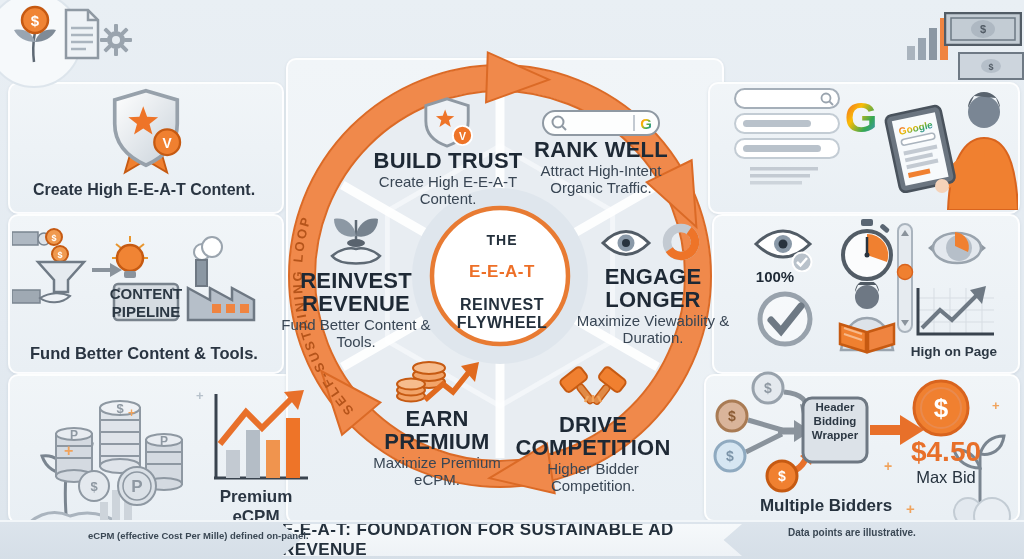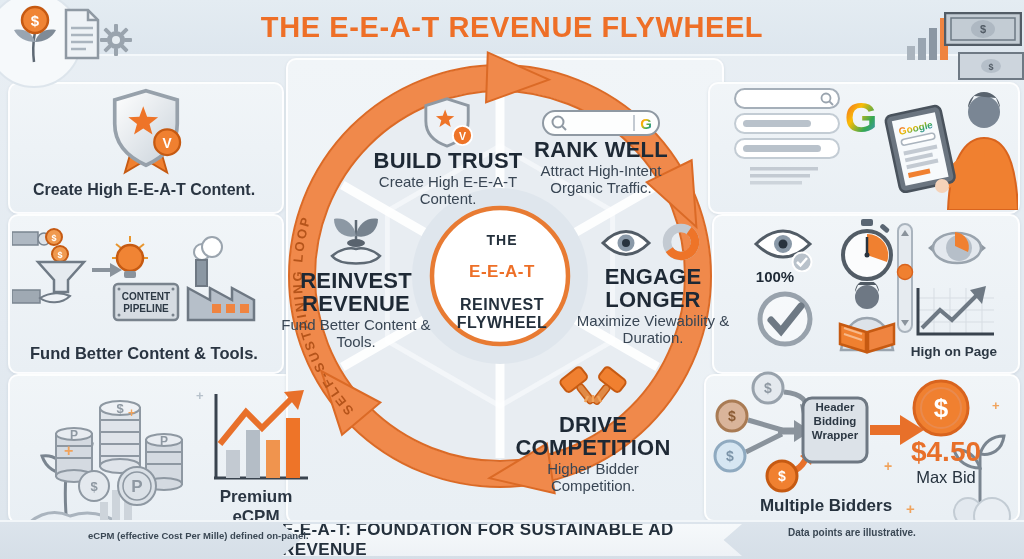--- a/index.html
+++ b/index.html
@@ -49,23 +49,20 @@
         <stop offset="68%" stop-color="#34A853"></stop>
           <stop offset="100%" stop-color="#4285F4"></stop>
       </linearGradient>
       <linearGradient id="shGrad" x1="0" y1="0" x2="1" y2="1">
         <stop offset="0%" stop-color="#ffffff"></stop>
           <stop offset="100%" stop-color="#c9d2da"></stop>
       </linearGradient>
     </defs>
   </svg>
 
-  <div class="hdr">
-    <h1>THE E-E-A-T REVENUE FLYWHEEL</h1>
-  </div>
 
   <div class="abs" style="left:-14px;top:-8px;width:92px;height:92px;border-radius:50%;background:#f6f9fb;border:2px solid #dde5ec;z-index:1;"></div>
   <svg class="abs" style="left:2px;top:2px;z-index:2;" width="70" height="70" viewBox="0 0 70 70">
     <path d="M32 60 C30 44 32 36 33 30" stroke="#5e6974" stroke-width="2.5" fill="none"></path>
     <path d="M33 40 C24 40 16 36 12 28 C22 26 30 30 33 40 Z" fill="#99a5b1"></path>
     <path d="M33 40 C42 40 50 36 54 28 C44 26 36 30 33 40 Z" fill="#7f8b97"></path>
     <circle cx="33" cy="18" r="13" fill="#f08434" stroke="#c65a12" stroke-width="2.5"></circle>
     <text x="33" y="24" text-anchor="middle" font-size="15" font-weight="bold" fill="#fff">$</text>
   </svg>
   <svg class="abs" style="left:62px;top:8px;z-index:2;" width="40" height="52" viewBox="0 0 40 52">
@@ -158,21 +155,21 @@
     <circle cx="190" cy="26" r="8" fill="#fff" stroke="#9aa4ae" stroke-width="2"></circle>
     <circle cx="200" cy="21" r="10" fill="#fff" stroke="#9aa4ae" stroke-width="2"></circle>
     <rect x="184" y="34" width="11" height="26" fill="#8b97a3" stroke="#6e7883" stroke-width="2"></rect>
     <path d="M176 94 V62 L198 74 V62 L220 74 V62 L242 74 V94 Z" fill="#b6bfc9" stroke="#6e7883" stroke-width="2.5"></path>
     <g fill="#ef8440">
         <rect x="200" y="78" width="9" height="9"></rect>
         <rect x="214" y="78" width="9" height="9"></rect>
         <rect x="228" y="78" width="9" height="9"></rect>
       </g>
   </svg>
-  <div class="overlay-box" style="left:116px;top:286px;width:60px;height:34px;font-size:10px;line-height:1.2;">CONTENT PIPELINE</div>
+  <div class="overlay-box" style="left:116px;top:286px;width:60px;height:34px;font-size:15px;line-height:1.2;">CONTENT PIPELINE</div>
   <div class="cap" style="left:10px;top:344px;width:268px;font-size:16.5px;">Fund Better Content &amp; Tools.</div>
 
   <svg class="abs" style="left:42px;top:386px;z-index:2;" width="158" height="122" viewBox="0 0 158 122">
     <g stroke="#8e98a2" stroke-width="2">
       <g fill="#dfe4ea">
         <rect x="58" y="22" width="40" height="58"></rect>
           <ellipse cx="78" cy="80" rx="20" ry="7"></ellipse>
         <line x1="58" y1="34" x2="98" y2="34"></line>
           <line x1="58" y1="46" x2="98" y2="46"></line>
           <line x1="58" y1="58" x2="98" y2="58"></line>
@@ -306,20 +303,38 @@
         <circle cx="27" cy="21" r="8.5" fill="#8a99a8"></circle>
           <circle cx="27" cy="21" r="4" fill="#28333e"></circle>
         <circle cx="82" cy="20" r="14" fill="none" stroke="#c3cad2" stroke-width="8.5"></circle>
         <circle cx="82" cy="20" r="14" fill="none" stroke="#ee7428" stroke-width="8.5" stroke-dasharray="49 39" transform="rotate(-55 82 20)"></circle>
       </svg>
     </div>
     <h3>ENGAGE LONGER</h3>
     <p>Maximize Viewability &amp; Duration.</p>
   </div>
 
+  <div class="seg" style="left:352px;top:352px;width:170px;">
+    <div class="ic">
+      <svg width="92" height="54" viewBox="0 0 92 54">
+        <g fill="#f2a469" stroke="#c65a12" stroke-width="2">
+          <ellipse cx="38" cy="30" rx="16" ry="6"></ellipse>
+            <ellipse cx="38" cy="23" rx="16" ry="6"></ellipse>
+          <ellipse cx="38" cy="16" rx="16" ry="6" fill="#f6bc8d"></ellipse>
+          <ellipse cx="20" cy="44" rx="14" ry="5.5"></ellipse>
+            <ellipse cx="20" cy="38" rx="14" ry="5.5"></ellipse>
+          <ellipse cx="20" cy="32" rx="14" ry="5.5" fill="#f6bc8d"></ellipse>
+        </g>
+        <path d="M34 48 L52 32 L62 40 L78 20" stroke="#e06a1f" stroke-width="5.5" fill="none"></path>
+        <polygon points="70,14 88,10 84,30" fill="#e06a1f"></polygon>
+      </svg>
+    </div>
+    <h3>EARN PREMIUM</h3>
+    <p>Maximize Premium eCPM.</p>
+  </div>
 
   <div class="seg" style="left:272px;top:212px;width:168px;">
     <div class="ic">
       <svg width="72" height="56" viewBox="0 0 72 56">
         <path d="M36 28 V8" stroke="#5e6974" stroke-width="2.5"></path>
         <path d="M36 24 C34 11 24 5 14 7 C14 19 24 27 36 24 Z" fill="#8c98a4"></path>
         <path d="M36 24 C38 11 48 5 58 7 C58 19 48 27 36 24 Z" fill="#76828e"></path>
         <ellipse cx="36" cy="31" rx="9" ry="4" fill="#59636e"></ellipse>
         <path d="M12 44 C20 37 30 35 36 37 C42 35 52 37 60 44 C52 54 20 54 12 44 Z" fill="#eef2f6" stroke="#5e6974" stroke-width="2.5"></path>
       </svg>

